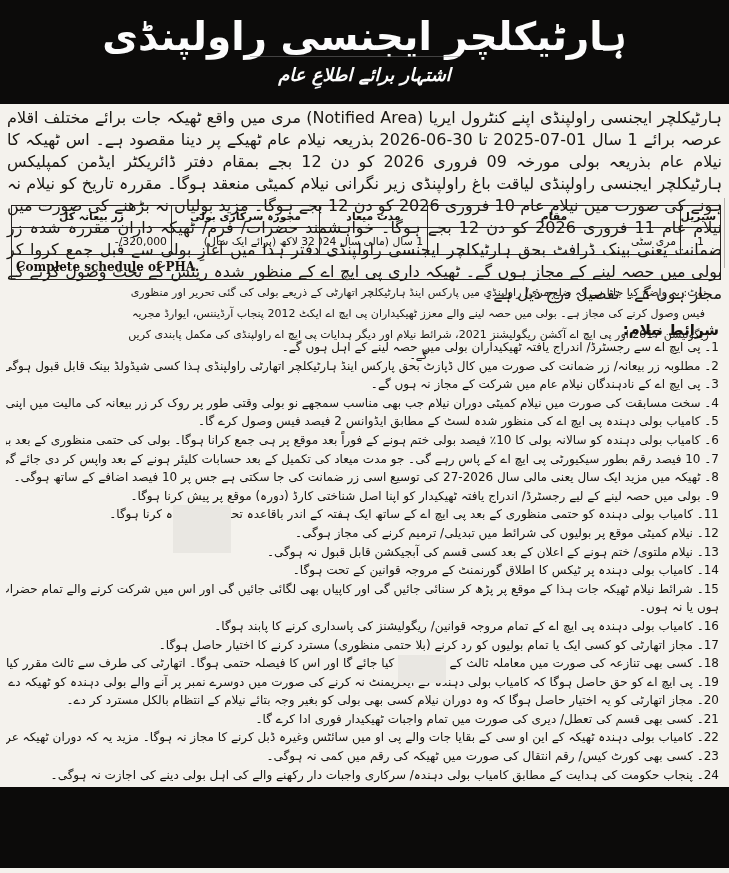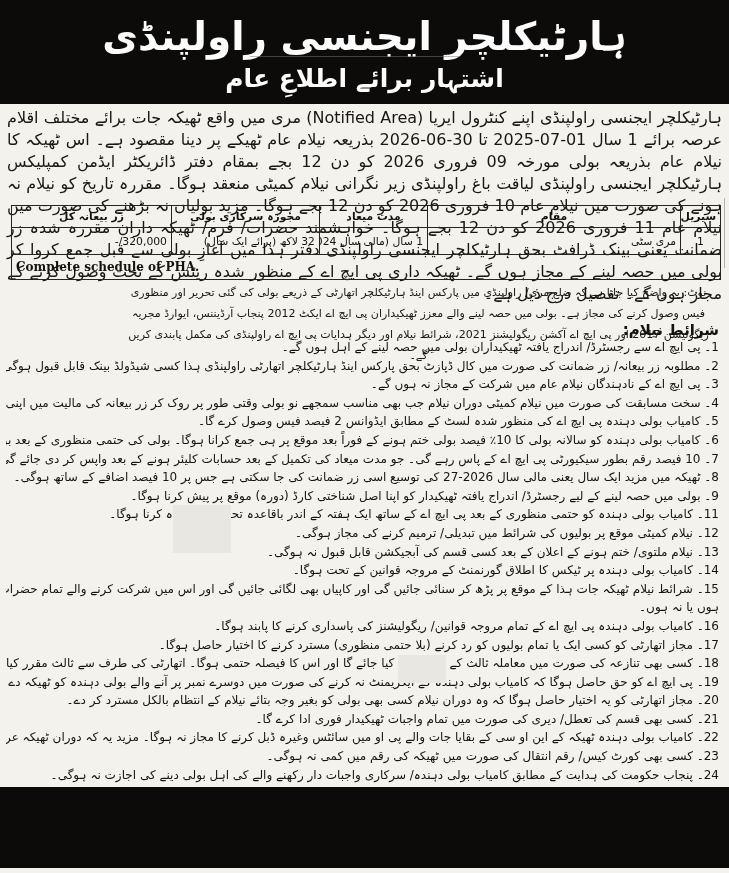--- a/index.html
+++ b/index.html
@@ -15,21 +15,21 @@
   .band{position:absolute;left:0;right:0;background:#0c0b0a;color:#fcfcfc;}
   .band-top{top:0;height:104px;}
   .band-bottom{top:787px;height:81px;}
 
   .masthead-title{
     position:absolute;top:14px;left:0;right:0;text-align:center;
     font-size:39px;font-weight:bold;direction:rtl;letter-spacing:1px;
   }
   .masthead-sub{
     position:absolute;top:64px;left:0;right:0;text-align:center;
-    font-size:25px;font-weight:bold;direction:rtl;letter-spacing:1px;
+    font-size:18px;font-weight:bold;direction:rtl;letter-spacing:1px;font-style:italic;
   }
   .band-top .scratch{position:absolute;top:56px;left:250px;width:210px;height:1px;background:#7a7a7a;opacity:.5;}
 
   
   .intro{
     position:absolute;top:107px;left:7px;right:7px;
     direction:rtl;text-align:justify;
     font-size:16px;line-height:22px;color:#1a1712;
   }
 

